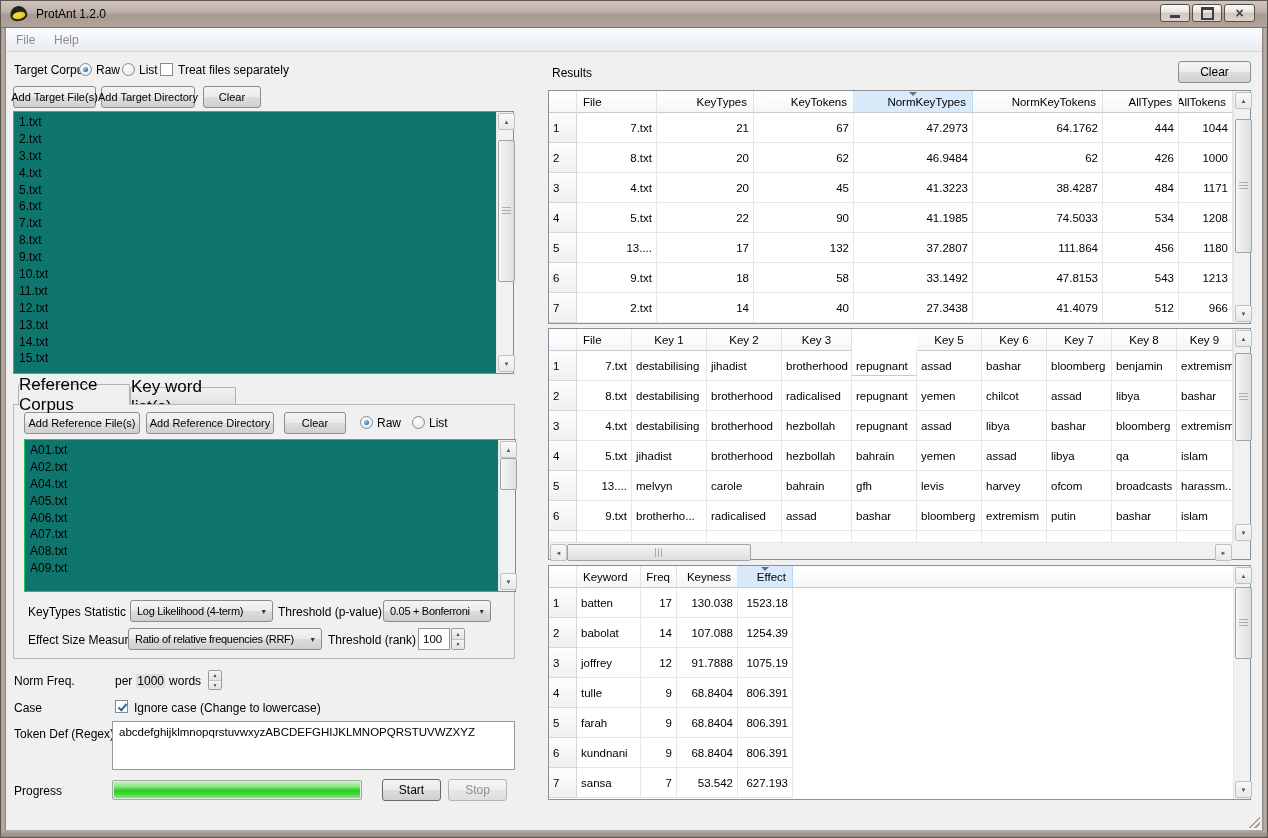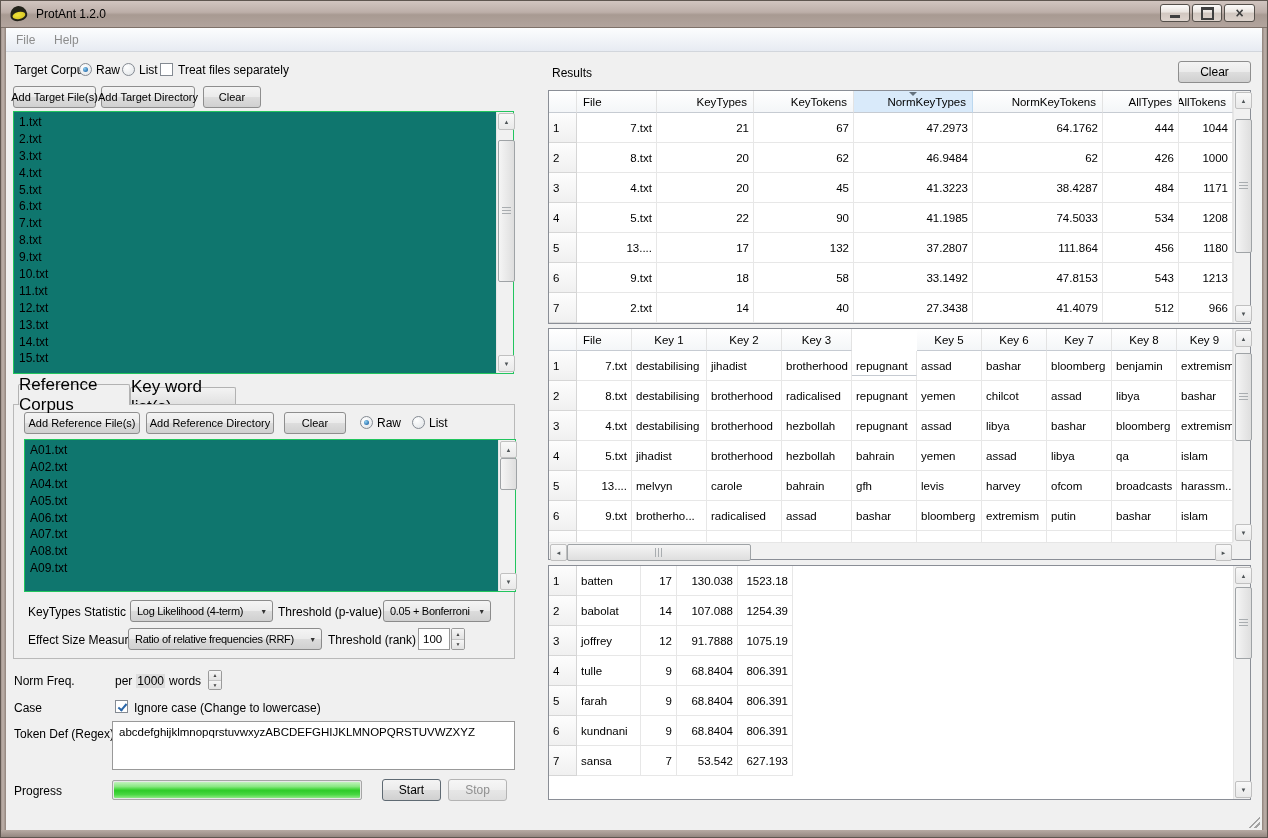--- a/index.html
+++ b/index.html
@@ -453,20 +453,28 @@
   </div>
   <div class="sbh" style="left:0;top:213px;width:684px">
     <div class="sbtn lf">◄</div>
     <div class="sbtn rt">►</div>
     <div class="sthumb griph" style="left:18px;width:182px"></div>
   </div>
   <div class="corner" style="left:684px;top:213px;width:17px;height:17px"></div>
 </div>
 
 <div class="abs tbl" style="left:548px;top:565px;width:703px;height:235px">
+  <div class="thead" id="t3h">
+      <div class="th al" style="width: 28px; flex: 0 0 28px;"></div>
+      <div class="th al" style="width: 64px; flex: 0 0 64px;">Keyword</div>
+      <div class="th ar" style="width: 36px; flex: 0 0 36px;">Freq</div>
+      <div class="th ar" style="width: 61px; flex: 0 0 61px;">Keyness</div>
+      <div class="th sorted ar" style="width: 55px; flex: 0 0 55px;">Effect<i class="sortmark"></i></div>
+      <div class="th filler al" style="width: 440px; flex: 0 0 440px;"></div>
+    </div>
   <div id="t3b">
       <div class="tr">
         <div class="td rownum al" style="width: 28px; flex: 0 0 28px;">1</div>
         <div class="td al" style="width: 64px; flex: 0 0 64px;">batten</div>
         <div class="td ar" style="width: 36px; flex: 0 0 36px;">17</div>
         <div class="td ar" style="width: 61px; flex: 0 0 61px;">130.038</div>
         <div class="td ar" style="width: 55px; flex: 0 0 55px;">1523.18</div>
         <div class="td nofill al" style="width: 440px; flex: 0 0 440px;"></div>
       </div>
       <div class="tr">

